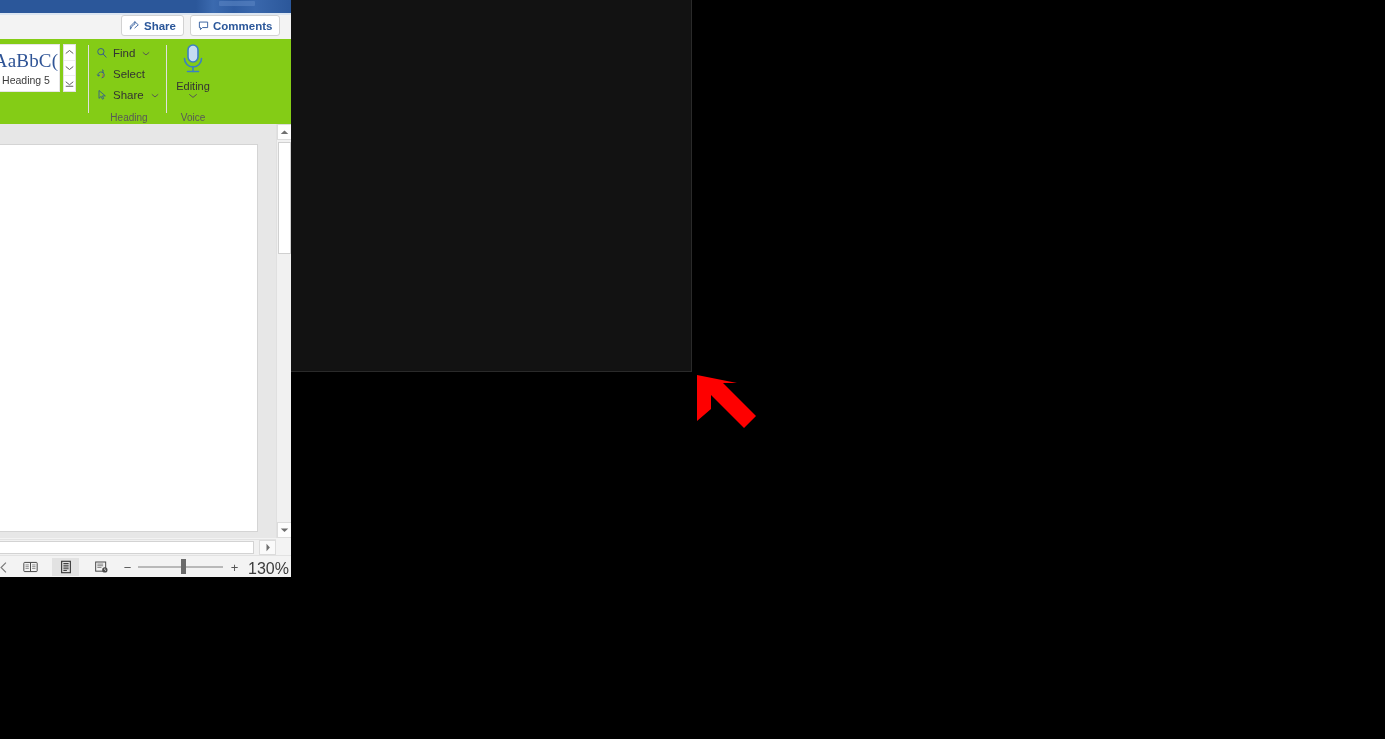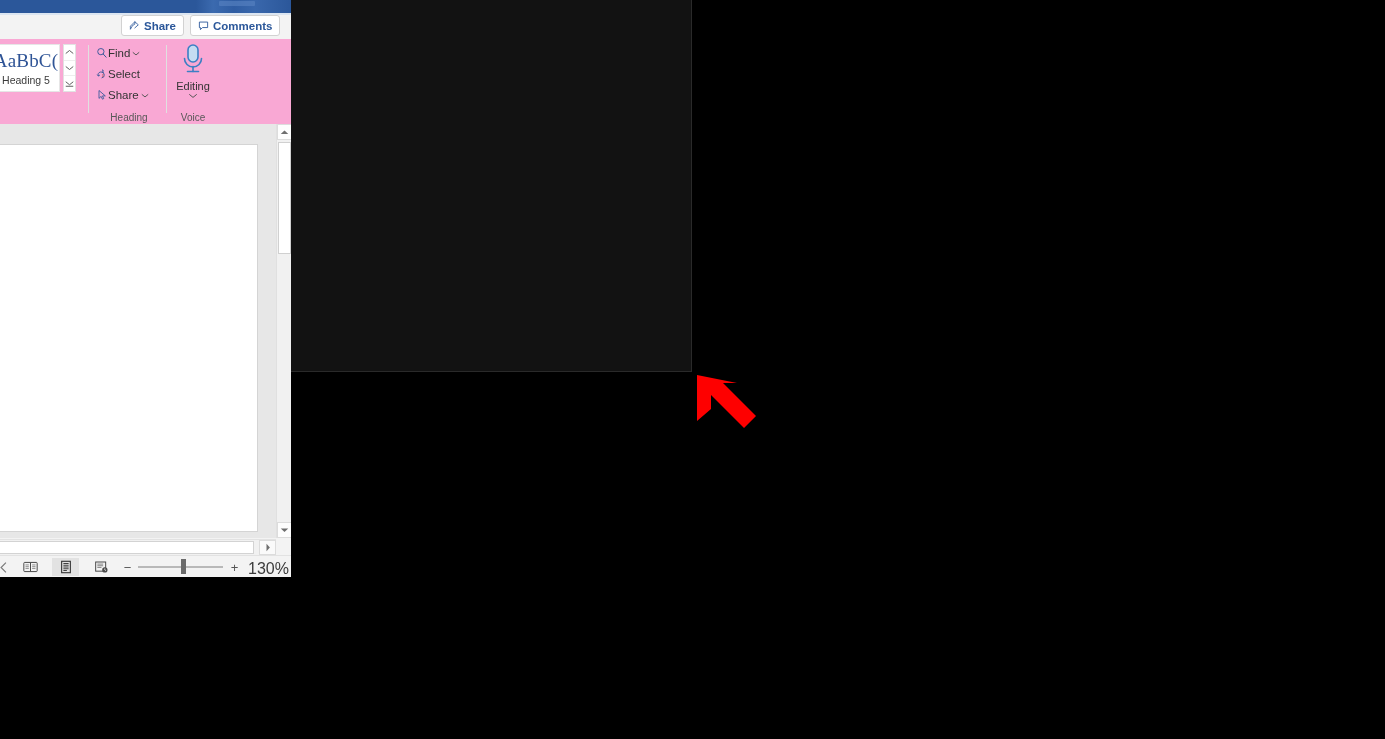--- a/index.html
+++ b/index.html
@@ -55,21 +55,21 @@
     font-size:11.5px;font-weight:bold;color:#2b579a;
     white-space:nowrap;
   }
   .sharebtn{left:121px;}
   .commentsbtn{left:190px;}
   .ico-share,.ico-comment{display:inline-block;line-height:0;}
 
   
   .ribbon{
     position:absolute;left:0;top:39px;width:291px;height:85px;
-    background:#f9a8d4;border-bottom:1px solid #d6d6d6;
+    background:#84cc16;border-bottom:1px solid #d6d6d6;
   }
 
   
   .styles-group{position:absolute;left:0;top:0;width:88px;height:85px;}
   .style-card{
     position:absolute;left:-8px;top:5px;width:68px;height:48px;
     background:#ffffff;border:1px solid #e6e6e6;box-sizing:border-box;
     display:flex;flex-direction:column;align-items:center;justify-content:center;
   }
   .style-card .aab{font-size:19px;color:#2f5496;line-height:20px;font-family:"Liberation Serif",serif;letter-spacing:.2px;}
@@ -85,21 +85,21 @@
   .dlg-launcher{
     position:absolute;left:74px;top:110px;width:11px;height:11px;
     display:flex;align-items:center;justify-content:center;font-size:9px;color:#505050;
   }
 
   .grp-sep{position:absolute;top:6px;width:1px;height:68px;background:#e0e0e0;}
 
   
   .editing-group{position:absolute;left:92px;top:0;width:74px;height:85px;}
   .edit-item{
-    position:absolute;left:4px;height:19px;display:flex;align-items:center;
+    position:absolute;left:4px;height:19px;display:flex;align-items:center;gap:5px;
     font-size:11.5px;color:#333;white-space:nowrap;
   }
   .edit-item .itxt{line-height:1;}
   .edit-item .caret{font-size:8px;color:#555;margin-left:2px;}
   .grp-label{
     position:absolute;font-size:10px;color:#585858;text-align:center;
   }
 
   
   .voice-group{position:absolute;left:170px;top:0;width:46px;height:85px;}

